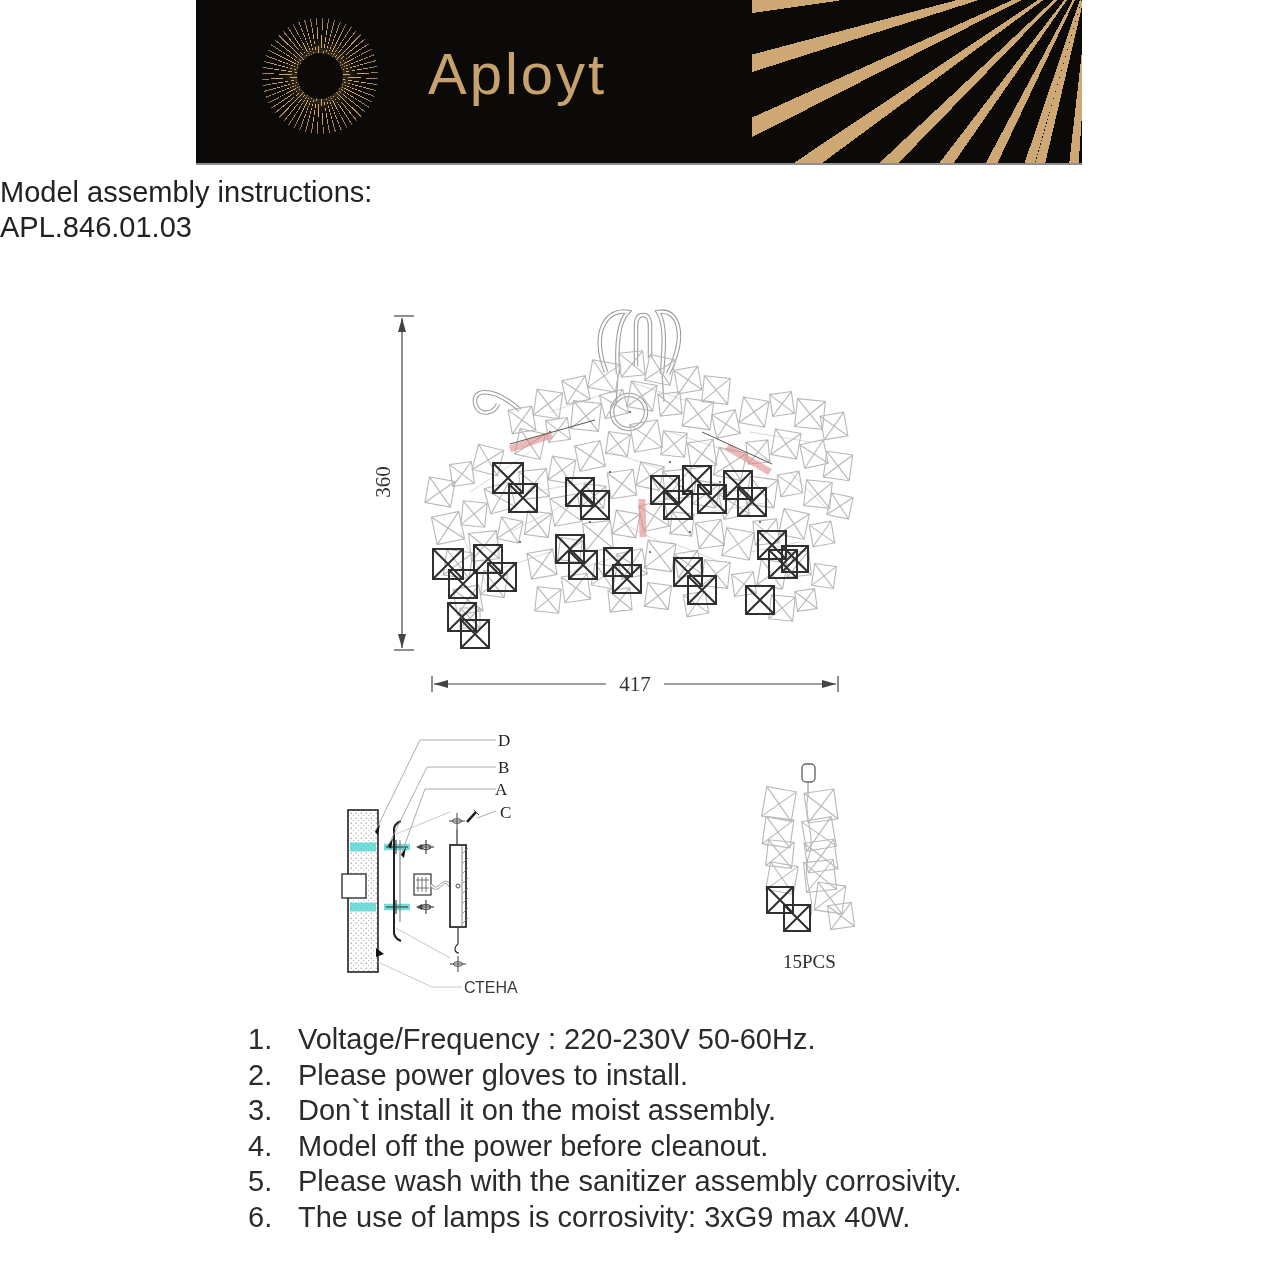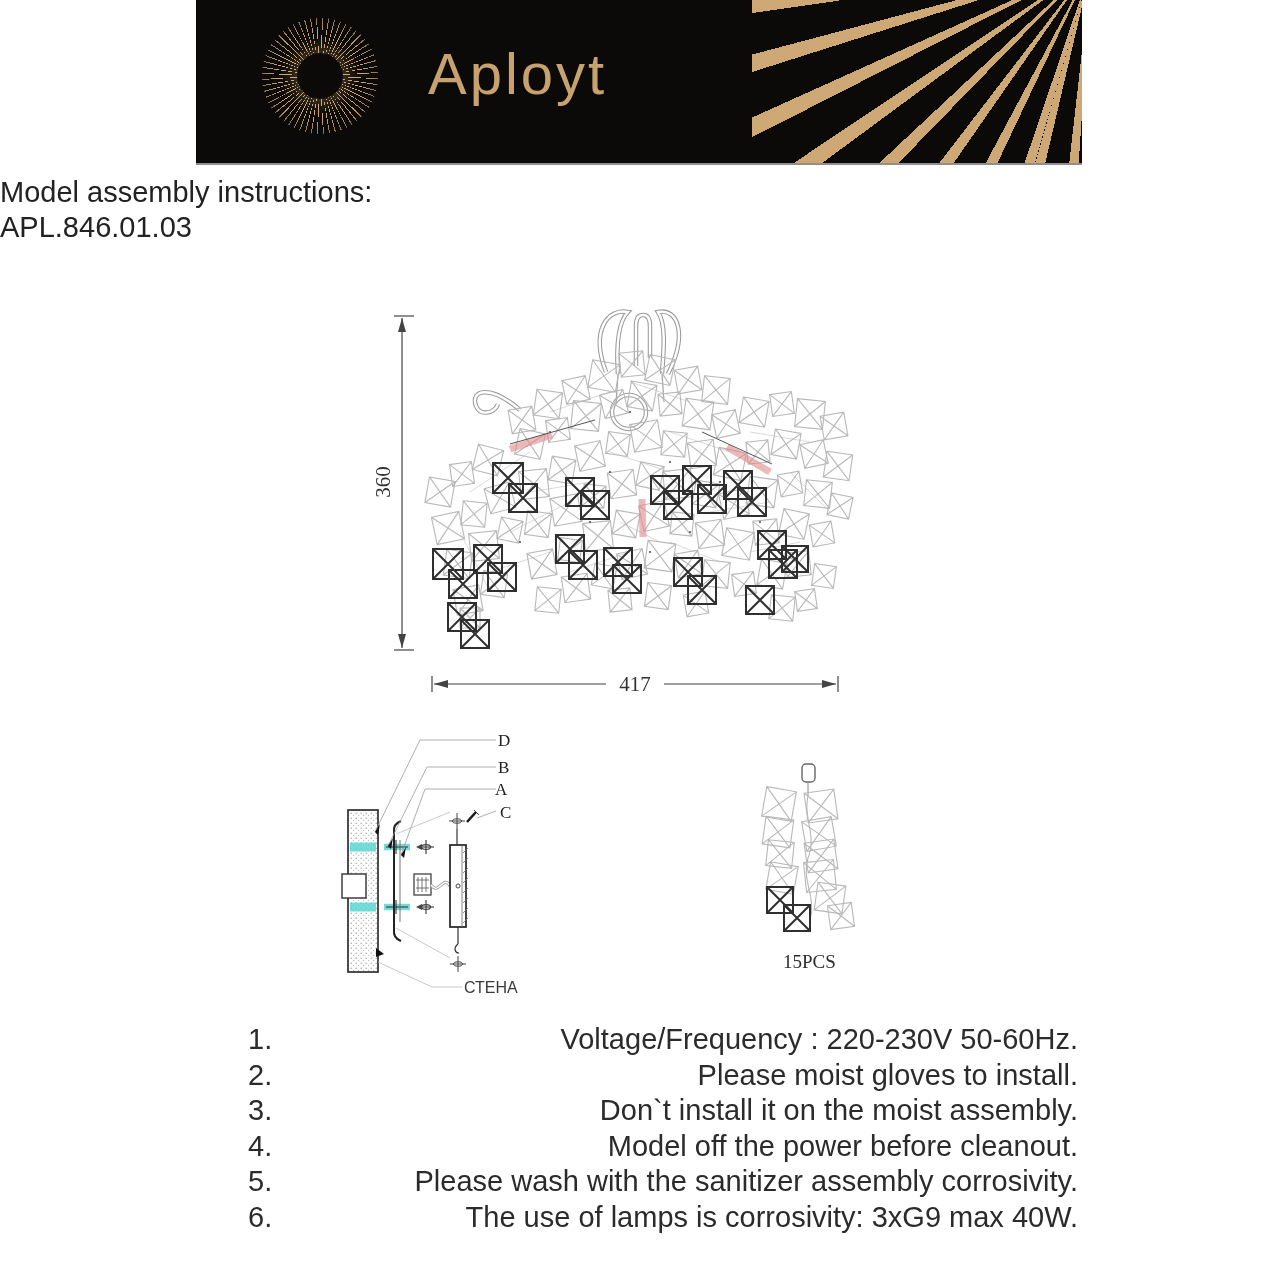--- a/index.html
+++ b/index.html
@@ -35,21 +35,21 @@
   svg{display:block;}
   .dimtext{font-family:"Liberation Serif",serif;font-size:21px;fill:#333;}
   .partlabel{font-family:"Liberation Serif",serif;font-size:17px;fill:#222;}
   .walltext{font-family:"Liberation Sans",sans-serif;font-size:16px;fill:#3a3a3a;}
   .pcstext{font-family:"Liberation Serif",serif;font-size:19px;fill:#2e2e2e;}
 
   
   .instructions{position:absolute;left:248px;top:1022px;width:830px;}
   .instr-row{display:flex;font-size:29px;line-height:35.5px;color:#2b2b2b;}
   .instr-num{width:50px;flex:0 0 50px;}
-  .instr-text{flex:1;text-align:right;}
+  .instr-text{flex:1;}
 </style>
 </head>
 <body>
 
 <div class="page">
 
   <div class="banner">
     <div class="sunburst"></div>
     <div class="logo-text">Aployt</div>
     <div class="corner-rays"></div>
@@ -372,21 +372,21 @@
     <text class="pcstext" x="28" y="218">15PCS</text>
   </svg>
 
   <div class="instructions">
     <div class="instr-row">
       <span class="instr-num">1.</span>
       <span class="instr-text">Voltage/Frequency : 220-230V 50-60Hz.</span>
     </div>
     <div class="instr-row">
       <span class="instr-num">2.</span>
-      <span class="instr-text">Please moist gloves to install.</span>
+      <span class="instr-text">Please power gloves to install.</span>
     </div>
     <div class="instr-row">
       <span class="instr-num">3.</span>
       <span class="instr-text">Don`t install it on the moist assembly.</span>
     </div>
     <div class="instr-row">
       <span class="instr-num">4.</span>
       <span class="instr-text">Model off the power before cleanout.</span>
     </div>
     <div class="instr-row">

